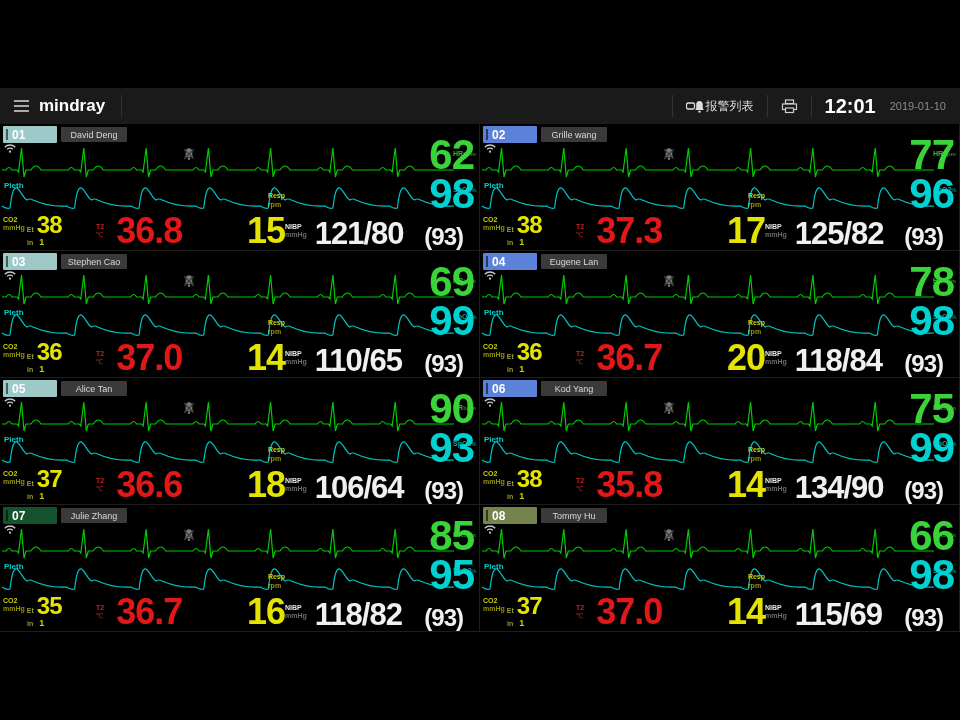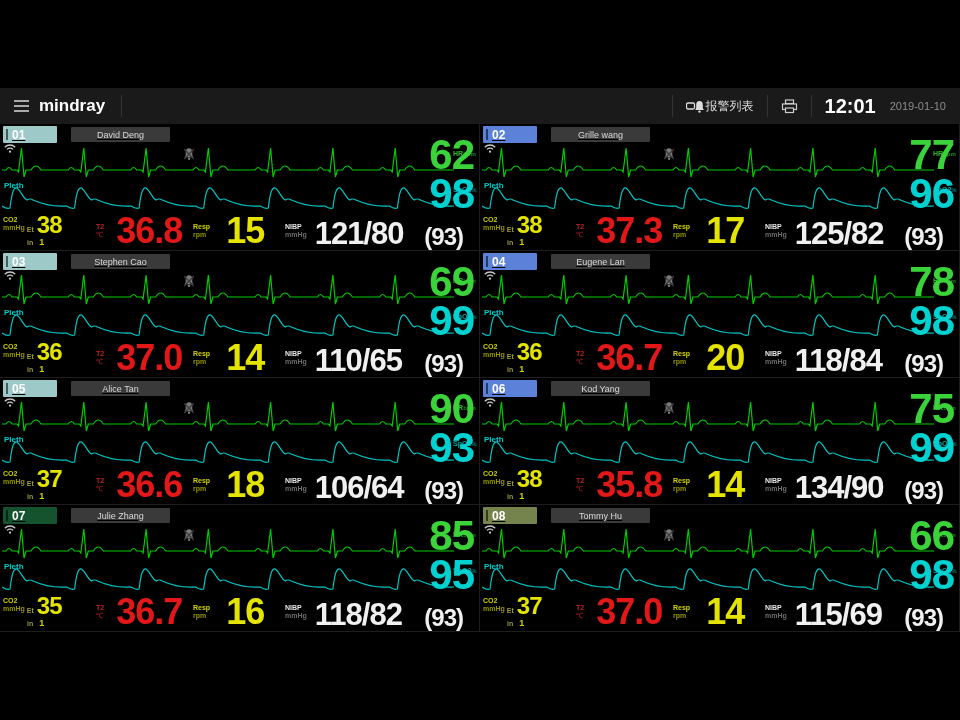--- a/index.html
+++ b/index.html
@@ -15,25 +15,25 @@
   .vdiv.short{margin:0 13px 0 16px;}
   .tb-spacer{flex:1;}
   .tb-btn{display:flex;align-items:center;color:#ddd;font-size:12px;cursor:pointer;}
   .clock-time{color:#fff;font-size:20px;font-weight:bold;}
   .clock-date{color:#8c8c8c;font-size:11px;margin-left:14px;margin-right:4px;}
   
   .grid{position:absolute;top:124px;left:0;width:960px;display:grid;
         grid-template-columns:480px 480px;grid-auto-rows:127px;}
   .tile{position:relative;background:#000;border-right:1px solid #1e1e1e;border-bottom:1px solid #1e1e1e;
         box-sizing:border-box;overflow:hidden;}
-  .tile-header{position:absolute;top:2px;left:3px;display:flex;gap:14px;text-decoration:underline;}
+  .tile-header{position:absolute;top:2px;left:3px;display:flex;gap:4px;}
   .badge{width:54px;height:17px;border-radius:1px;display:flex;align-items:center;
          color:#fff;font-size:12px;font-weight:bold;cursor:pointer;}
   .badge-bar{display:inline-block;width:2px;height:11px;background:rgba(0,0,0,.55);margin:0 4px 0 3px;}
-  .pname{width:99px;height:15px;margin-top:1px;background:#3a3a3a;border-radius:1px;color:#d8d8d8;
+  .pname{width:66px;height:15px;margin-top:1px;background:#3a3a3a;border-radius:1px;color:#d8d8d8;
          font-size:9px;display:flex;align-items:center;justify-content:center;white-space:nowrap;
          overflow:hidden;cursor:pointer;}
   .wifi{position:absolute;left:4px;top:20px;}
   .ecg-wave{position:absolute;left:2px;top:21px;}
   .ecg-wave path{stroke:#00cc00;stroke-width:1.2;fill:none;}
   .bell-off{position:absolute;left:182px;top:23px;opacity:.85;}
   .pleth-wave{position:absolute;left:2px;top:58px;}
   .pleth-wave path{stroke:#00c4c4;stroke-width:1.2;fill:none;}
   .pleth-lbl{position:absolute;left:4px;top:57px;color:#00caca;font-size:8px;font-weight:bold;}
   .side-lbl{position:absolute;left:453px;font-size:7px;font-weight:bold;line-height:1.25;}
@@ -53,21 +53,21 @@
   .vg-co2{flex-direction:column;align-items:flex-start;width:93px;}
   .co2-main{display:flex;align-items:flex-end;}
   .co2-lbl{color:#cfcf00;margin-bottom:2px;}
   .co2-et{font-size:7px;font-weight:bold;color:#9a9a40;margin:0 3px 2px 2px;}
   .co2-num{font-size:24px;color:#e4e400;}
   .co2-sub{font-size:9px;font-weight:bold;color:#cfcf00;margin:2px 0 0 24px;}
   .co2-sub .u{font-size:7px;color:#9a9a40;margin-right:6px;}
   .vg-t2{width:97px;}
   .t2-lbl{color:#c22222;}
   .t2-num{font-size:36px;color:#e21818;margin-left:12px;}
-  .vg-resp{width:92px;}
+  .vg-resp{width:92px;flex-direction:column;}
   .resp-lbl{color:#cfcf00;}
   .resp-num{font-size:36px;color:#e4e400;margin-left:16px;}
   .vg-nibp{}
   .nibp-lbl{color:#e8e8e8;}
   .nibp-lbl .u{color:#9a9a9a;}
   .nibp-num{font-size:31px;color:#f0f0f0;margin-left:8px;}
   .nibp-mean{font-size:24px;color:#f0f0f0;margin-left:auto;margin-right:4px;}
 </style>
 </head>
 <body>

